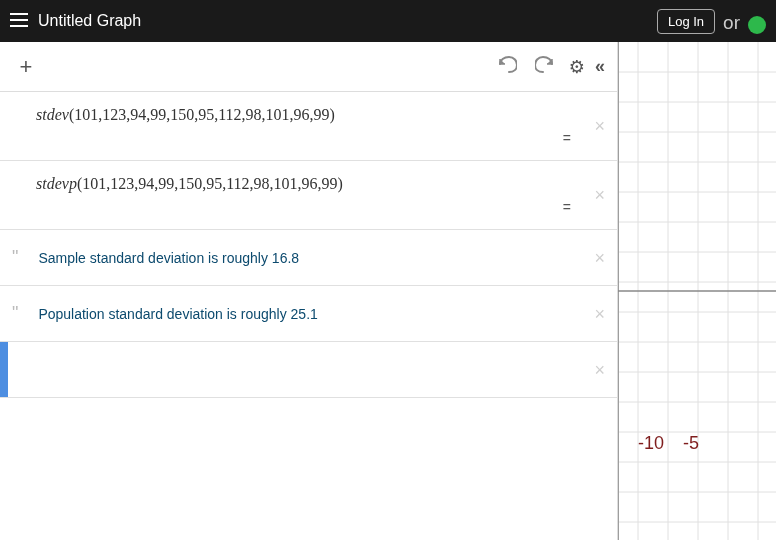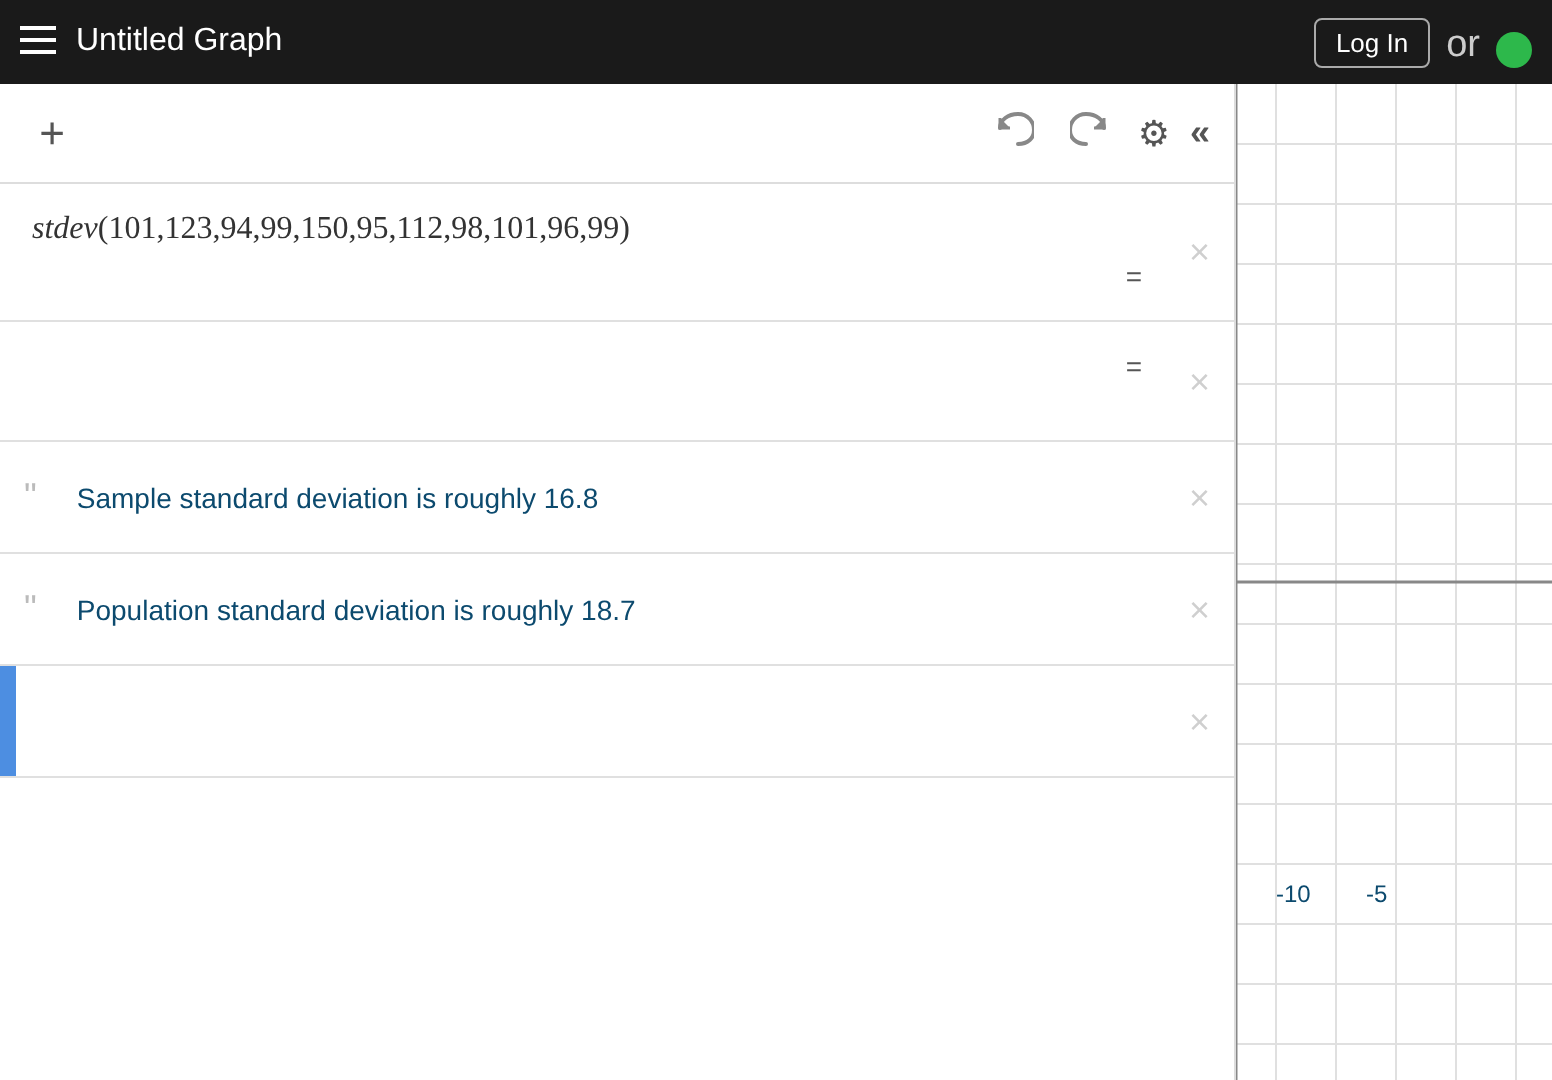--- a/index.html
+++ b/index.html
@@ -148,20 +148,21 @@
       background: none;
       border: none;
       line-height: 1;
     }
 
     .expr-formula {
       font-size: 16px;
       color: #333;
       font-family: 'Times New Roman', serif;
       margin-bottom: 6px;
+      margin-left: 20px;
     }
     .expr-result {
       display: flex;
       justify-content: flex-end;
       align-items: center;
     }
     .result-box {
       border: 1px solid #ccc;
       border-radius: 3px;
       padding: 4px 10px;
@@ -230,22 +231,22 @@
 
     
     .grid-svg {
       position: absolute;
       top: 0; left: 0;
       width: 100%; height: 100%;
     }
 
     .axis-label {
       position: absolute;
-      font-size: 12px;
-      color: #0c4a6e;
+      font-size: 18px;
+      color: #7f1d1d;
     }
   </style>
 </head>
 <body>
 
 <div id="topbar">
   <span class="hamburger">
     <svg width="18" height="14" viewBox="0 0 18 14" fill="white">
       <rect y="0" width="18" height="2"></rect>
       <rect y="6" width="18" height="2"></rect>
@@ -292,35 +293,38 @@
         <div class="expr-formula">
           <em>stdev</em>(101,123,94,99,150,95,112,98,101,96,99)
         </div>
         <div class="expr-result">
           <span class="eq-sign">=</span>
         </div>
         <button class="close-btn">×</button>
       </div>
 
       <div class="expr-row">
+        <div class="expr-formula">
+          <em>stdevp</em>(101,123,94,99,150,95,112,98,101,96,99)
+        </div>
         <div class="expr-result">
           <span class="eq-sign">=</span>
         </div>
         <button class="close-btn">×</button>
       </div>
 
       <div class="note-row">
         <span class="note-quote">"</span>
         <span class="note-text">Sample standard deviation is roughly 16.8</span>
         <button class="close-btn">×</button>
       </div>
 
       <div class="note-row">
         <span class="note-quote">"</span>
-        <span class="note-text">Population standard deviation is roughly 18.7</span>
+        <span class="note-text">Population standard deviation is roughly 25.1</span>
         <button class="close-btn">×</button>
       </div>
 
       <div class="empty-row">
         <div class="empty-row-accent"></div>
         <div class="empty-row-content"></div>
         <button class="close-btn">×</button>
       </div>
 
     </div>

